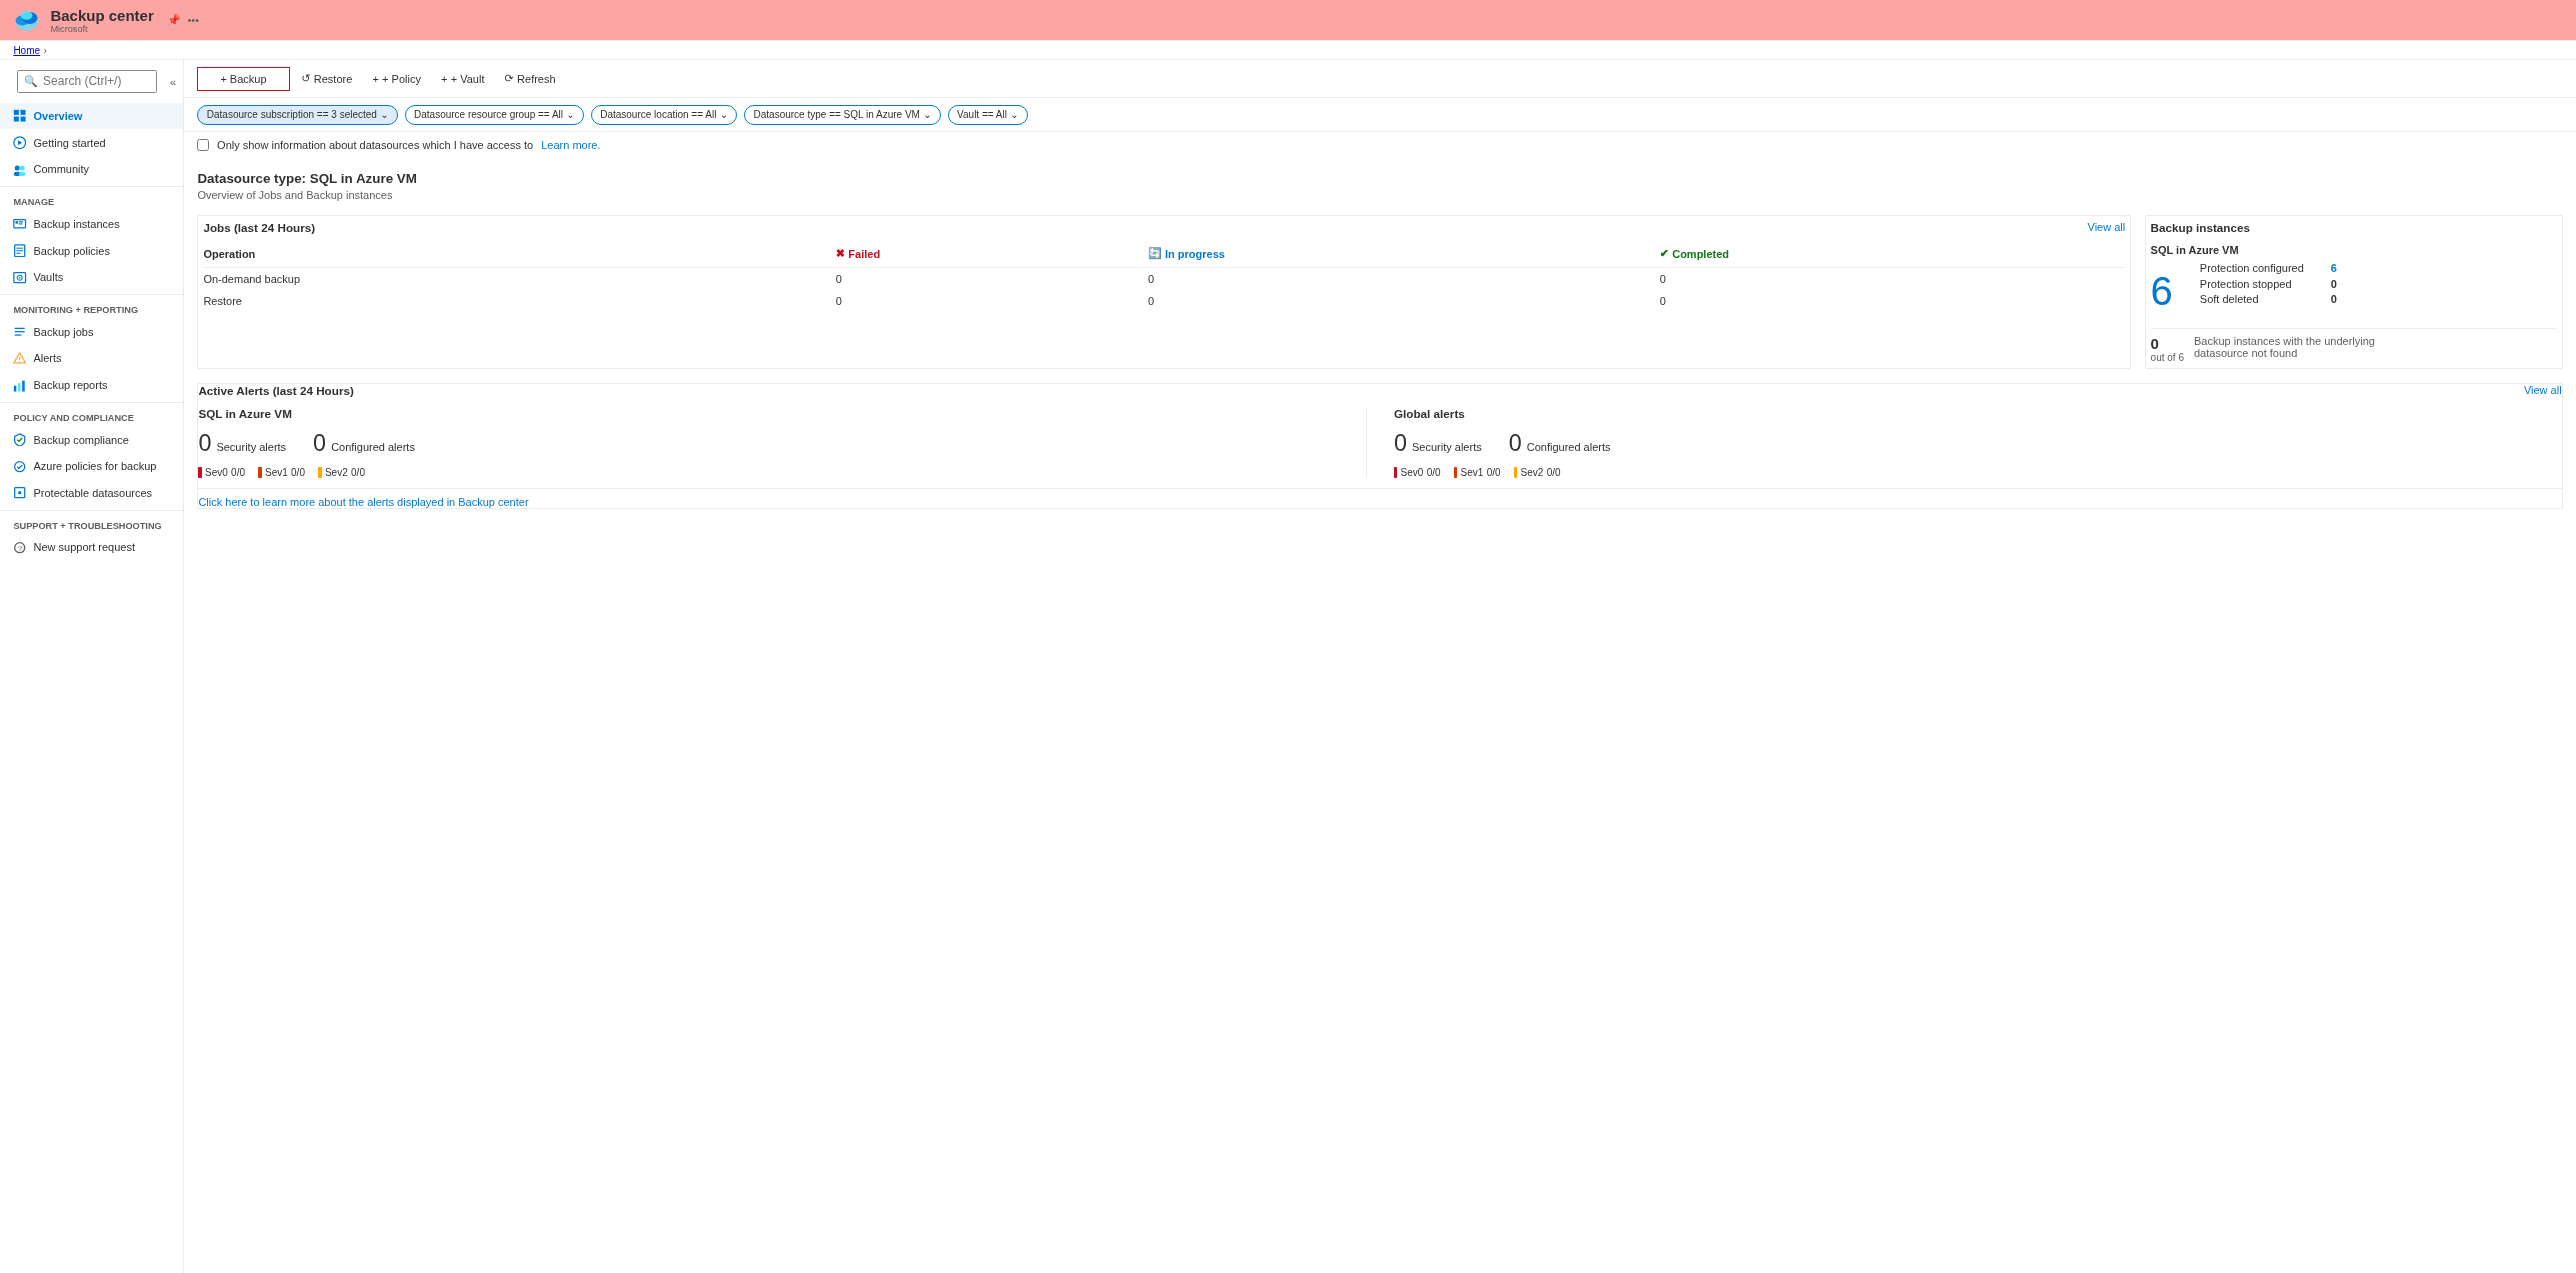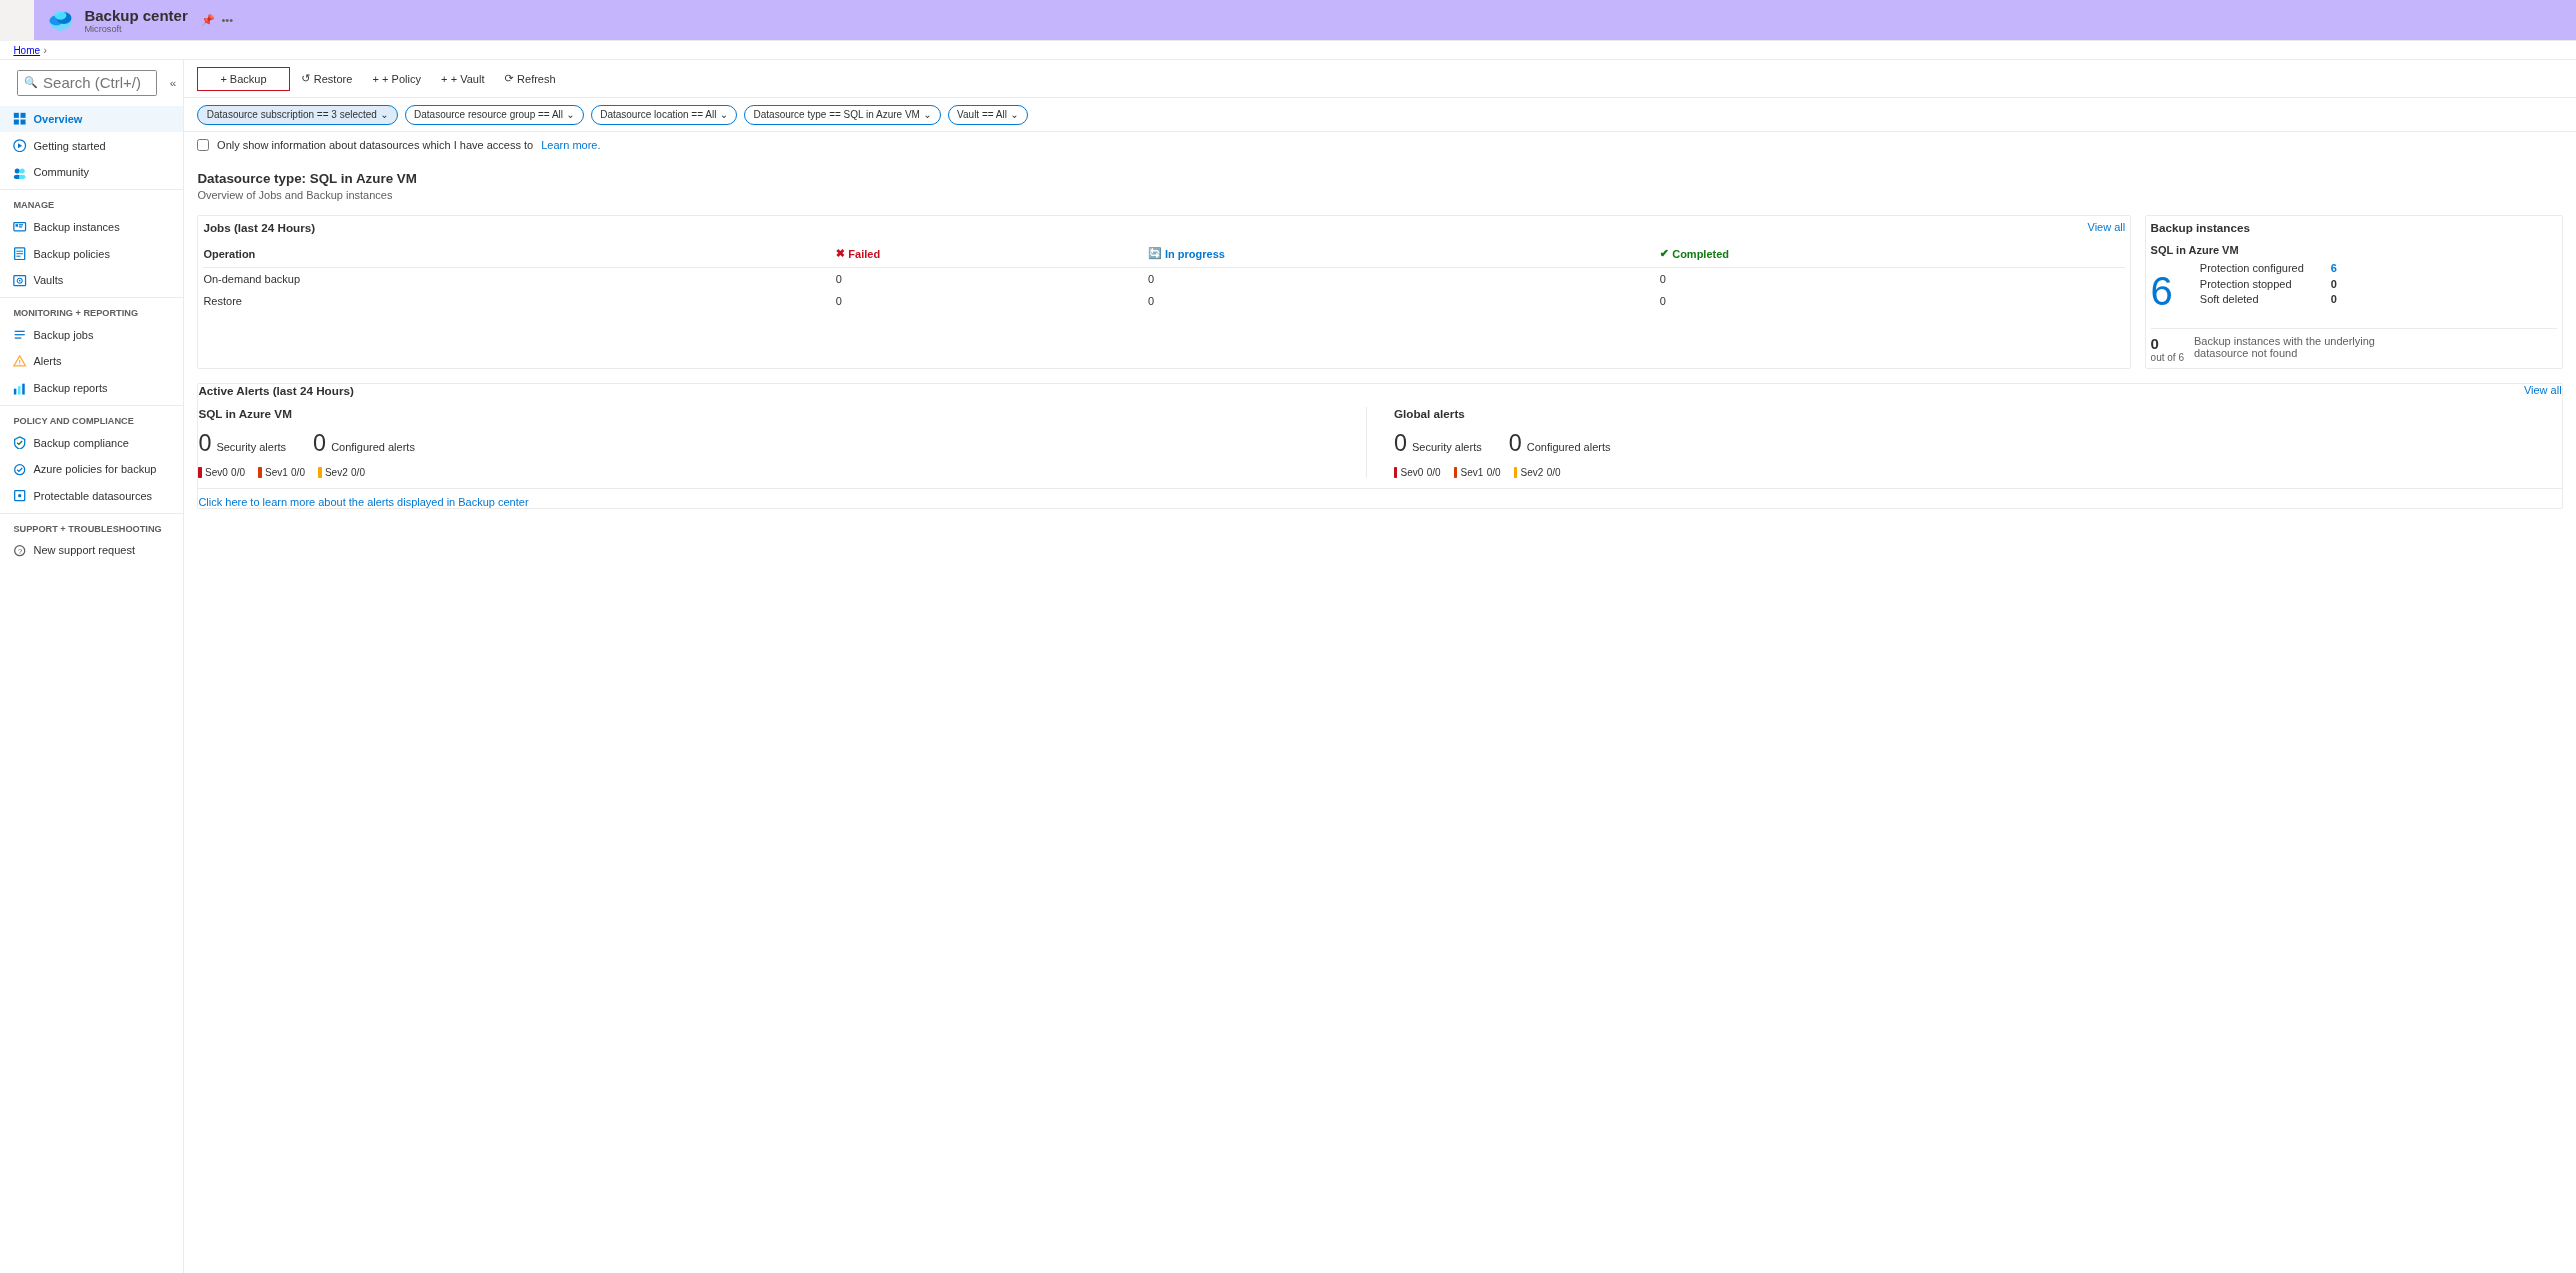--- a/index.html
+++ b/index.html
@@ -1,33 +1,33 @@
 <!DOCTYPE html>
 <html style="font-size:13.4px"><head>
   <meta charset="utf-8">
   <style>
     * { box-sizing: border-box; margin: 0; padding: 0; }
     body { font-family: 'Segoe UI', Arial, sans-serif; font-size: 11px; color: #323130; background: #f3f2f1; display: flex; flex-direction: column; height: 100vh; overflow: hidden; }
 
     
-    .top-bar { background: #c4b5fd; border-bottom: 0.8px solid #edebe9; padding: 6.7px 13.4px; display: flex; align-items: center; gap: 10px; min-height: 40px; margin-left: 34px; }
+    .top-bar { background: #fca5a5; border-bottom: 0.8px solid #edebe9; padding: 6.7px 13.4px; display: flex; align-items: center; gap: 10px; min-height: 40px; }
     .top-bar-title { display: flex; flex-direction: column; }
     .top-bar-title .main-title { font-size: 15px; font-weight: 600; color: #323130; }
     .top-bar-title .sub-title { font-size: 9.2px; color: #605e5c; }
     .top-bar-icons { display: flex; gap: 6.7px; margin-left: 3.3px; color: #605e5c; cursor: pointer; }
     .breadcrumb { display: flex; align-items: center; gap: 3.3px; font-size: 10px; color: #0078d4; padding: 3.3px 13.4px; background: #fff; border-bottom: 0.8px solid #edebe9; }
     .breadcrumb span { color: #605e5c; }
 
     
     .layout { display: flex; flex: 1; overflow: hidden; }
 
     
     .sidebar { width: 184px; background: #fff; border-right: 0.8px solid #edebe9; overflow-y: auto; flex-shrink: 0; padding-bottom: 13.4px; }
     .search-box { margin: 6.7px 10px; display: flex; align-items: center; border: 0.8px solid #8a8886; border-radius: 1.7px; padding: 3.3px 6.7px; gap: 5px; background: #fff; }
-    .search-box input { border: none; outline: none; font-size: 15px; color: #323130; width: 100%; }
+    .search-box input { border: none; outline: none; font-size: 12px; color: #323130; width: 100%; }
     .sidebar-collapse { color: #605e5c; cursor: pointer; font-size: 11.7px; margin-left: auto; }
 
     .sidebar-item { display: flex; align-items: center; gap: 6.7px; padding: 6.7px 13.4px; cursor: pointer; color: #323130; font-size: 11px; }
     .sidebar-item.active { background: #EFF6FC; color: #0078d4; font-weight: 600; }
     .sidebar-item .icon { width: 13.4px; height: 13.4px; display: flex; align-items: center; justify-content: center; flex-shrink: 0; }
     .sidebar-section-label { padding: 10px 13.4px 3.3px; font-size: 9.2px; font-weight: 600; color: #605e5c; text-transform: uppercase; border-top: 0.8px solid #edebe9; margin-top: 3.3px; }
 
     
     .main { flex: 1; overflow-y: auto; background: #fff; padding: 0; }
     .toolbar { display: flex; align-items: center; gap: 3.3px; padding: 6.7px 13.4px; border-bottom: 0.8px solid #edebe9; background: #fff; }

